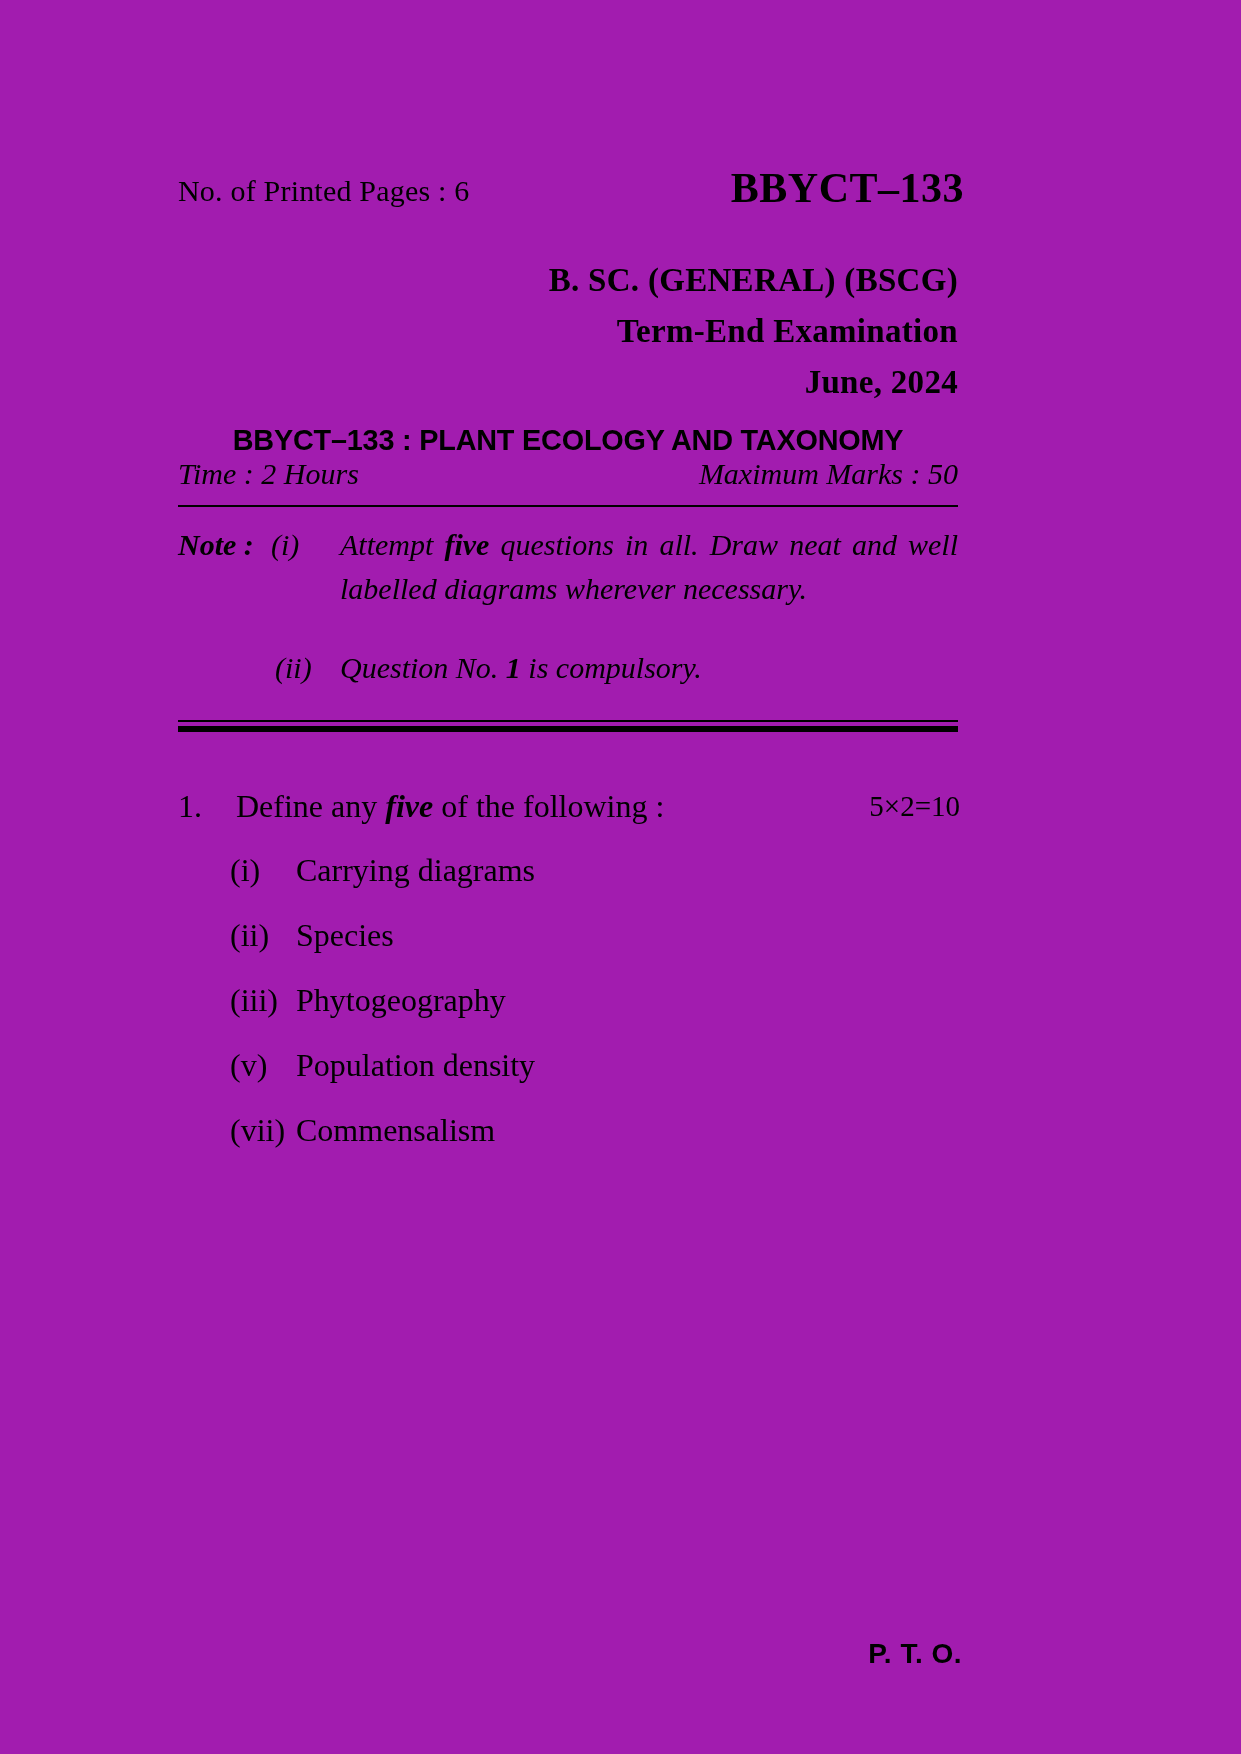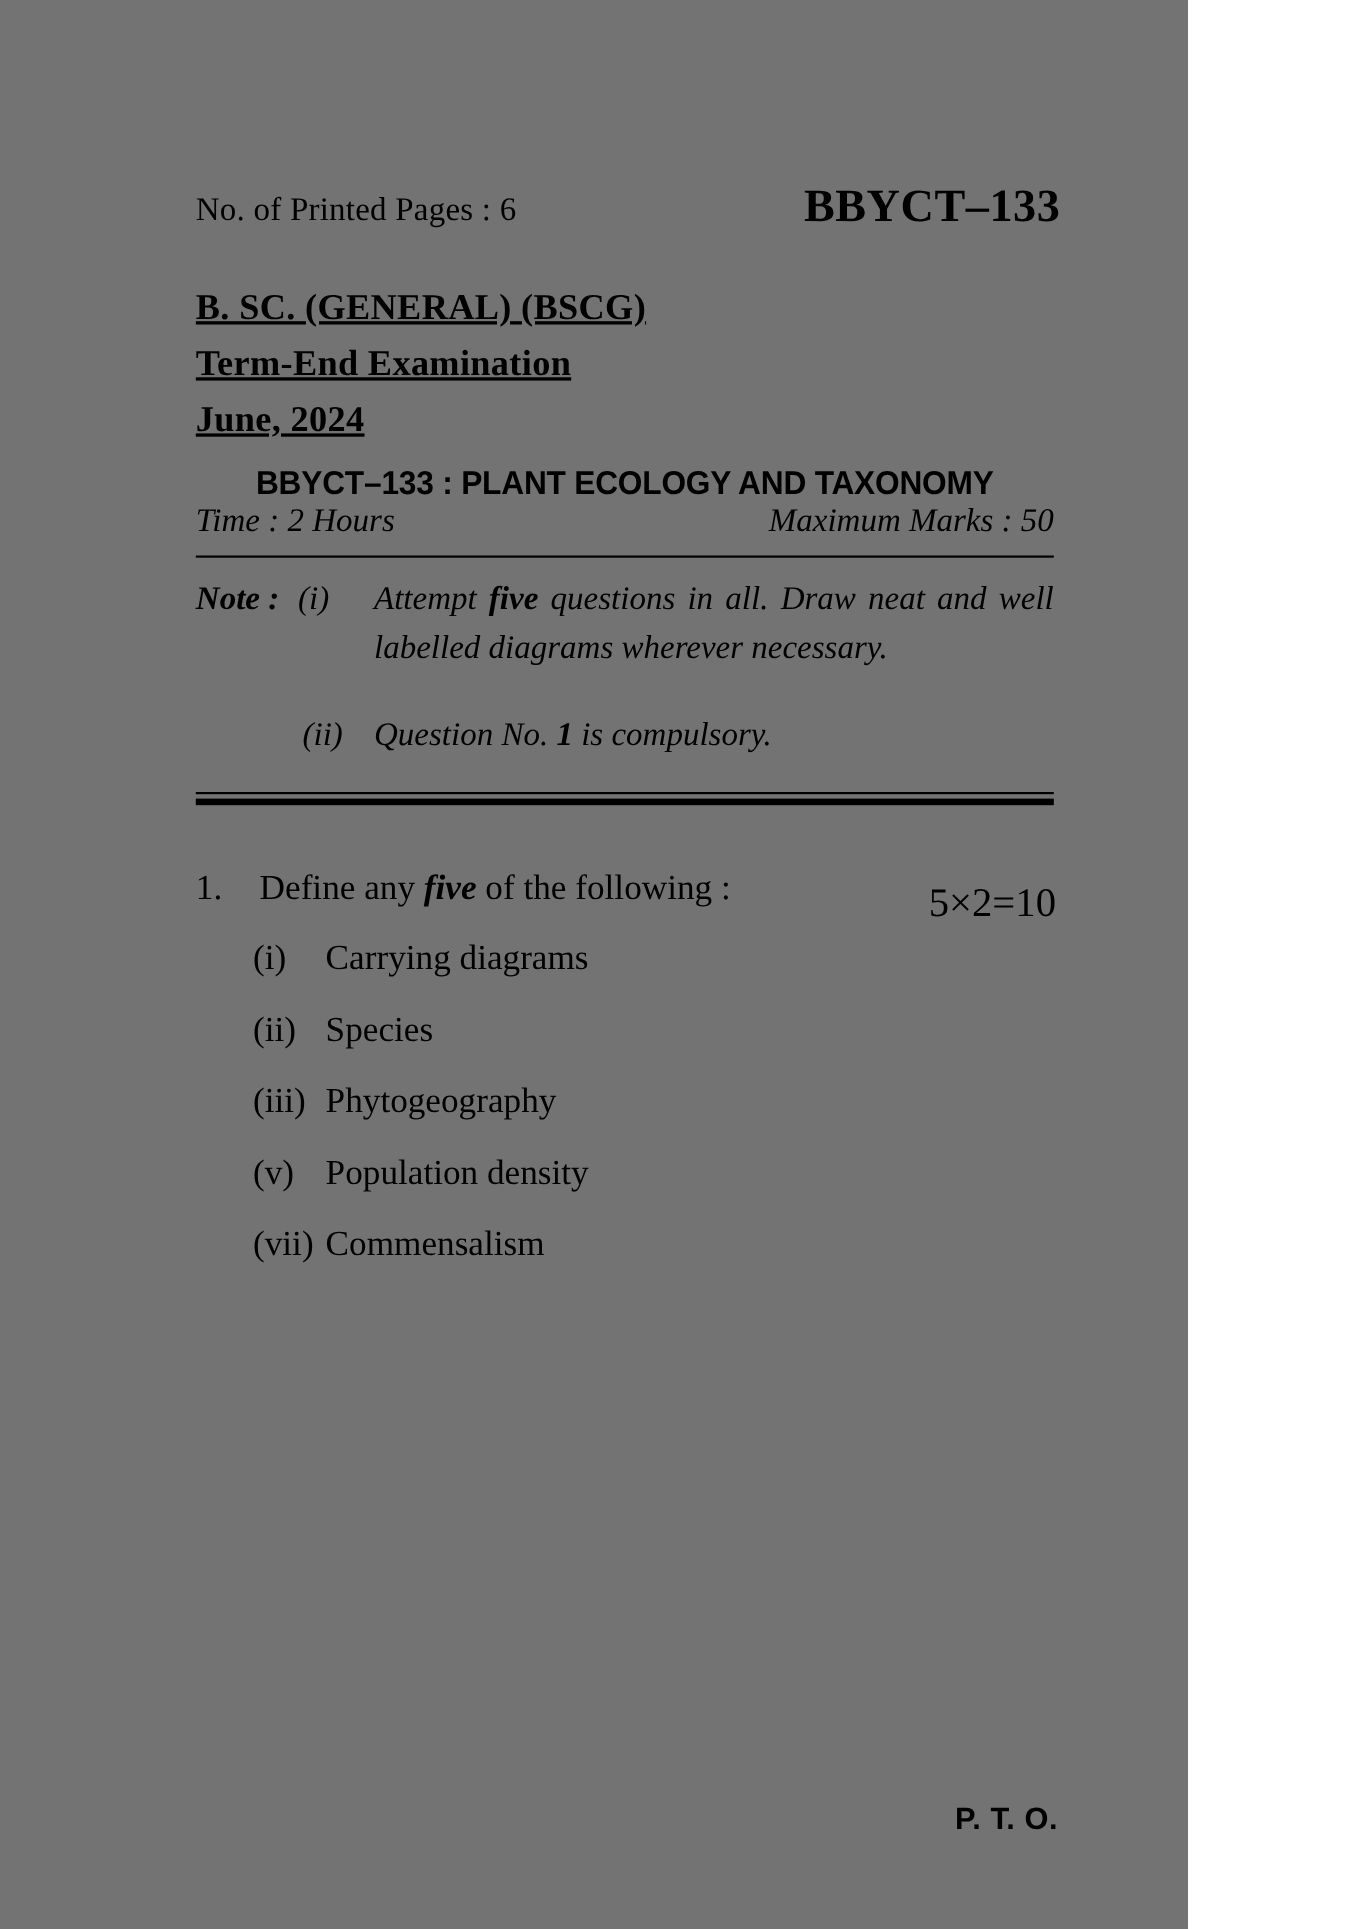--- a/index.html
+++ b/index.html
@@ -12,23 +12,23 @@
     height: 1754px;
     position: relative;
     font-family: "Liberation Serif", "DejaVu Serif", serif;
     color: #000000;
     overflow: hidden;
   }
 
   .page {
     position: absolute;
     left: 0; top: 0;
-    width: 1080px;
+    width: 1241px;
     height: 1754px;
-    background: #737373;
+    background: #a21caf;
   }
 
   
   .content {
     position: absolute;
     left: 178px;
     top: 0;
     width: 780px;
   }
 
@@ -51,27 +51,26 @@
     right: -6px;
     top: -4px;
     font-size: 42px;
     font-weight: bold;
     letter-spacing: 0.5px;
     white-space: nowrap;
   }
 
   
   .exam-title {
-    text-align: left;
+    text-align: right;
     font-weight: bold;
     font-size: 33px;
     letter-spacing: 0.3px;
     margin-top: 40px;
     line-height: 1.0;
-    text-decoration: underline;
   }
   .exam-title.line2 {
     margin-top: 18px;
   }
   .exam-title.line3 {
     margin-top: 18px;
   }
 
   .subject-line {
     text-align: center;
@@ -191,22 +190,22 @@
     top: 0;
     white-space: nowrap;
   }
   .q-text b {
     font-weight: bold;
     font-style: italic;
   }
   .q-marks {
     position: absolute;
     right: -2px;
-    top: 12px;
-    font-size: 37px;
+    top: 2px;
+    font-size: 29px;
     white-space: nowrap;
   }
 
   
   .sub-list {
     margin-top: 22px;
   }
   .sub-item {
     position: relative;
     height: 65px;

